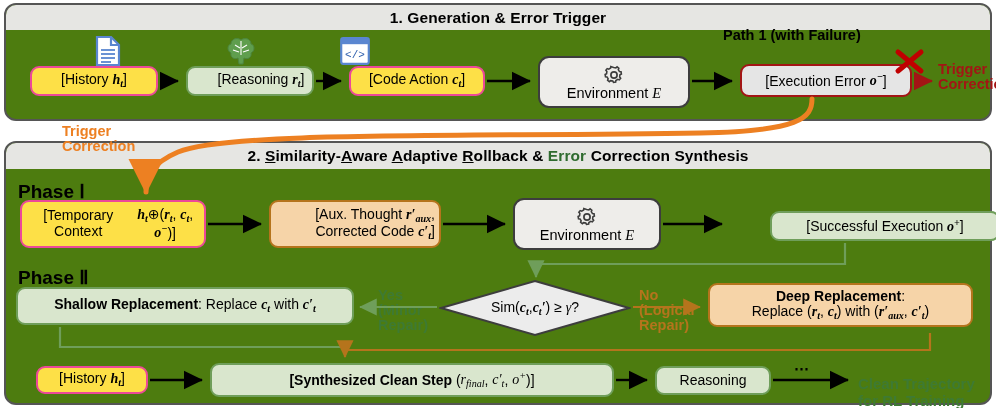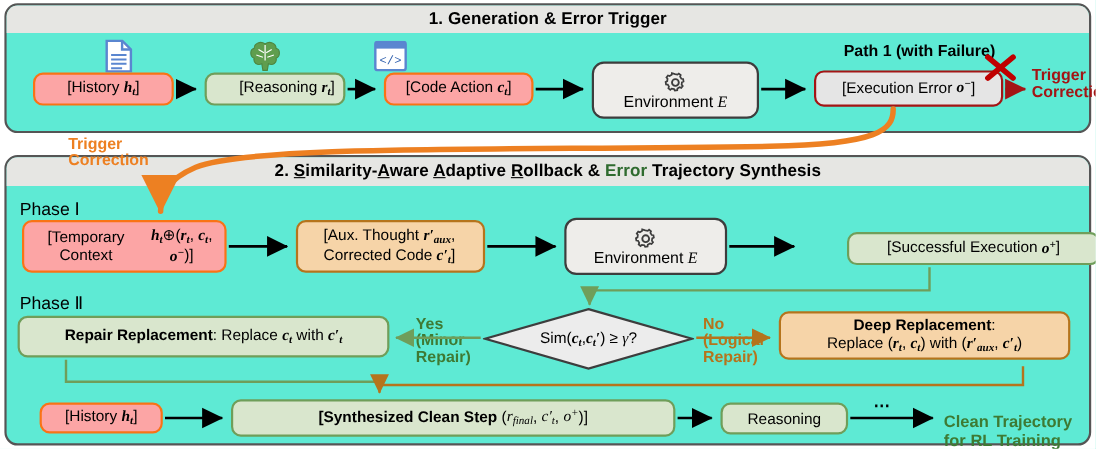--- a/index.html
+++ b/index.html
@@ -1,49 +1,49 @@
 <!DOCTYPE html>
 <html><head>
 <meta charset="utf-8">
 <style>
   html,body{margin:0;padding:0;background:#fff;}
   body{width:996px;height:408px;font-family:"Liberation Sans",sans-serif;color:#000;}
   #root{position:relative;width:996px;height:408px;overflow:hidden;}
 
-  .panel{position:absolute;border:2px solid #555;border-radius:12px;background:#5eead4;box-sizing:border-box;}
+  .panel{position:absolute;border:2px solid #555;border-radius:12px;background:#4d7c0f;box-sizing:border-box;}
   .panel-hdr{position:absolute;left:0;top:0;right:0;background:#e6e6e3;
     border-top-left-radius:10px;border-top-right-radius:10px;
     display:flex;align-items:center;justify-content:center;
     font-weight:bold;font-size:15.5px;letter-spacing:.1px;}
   .panel-hdr .u{text-decoration:underline;}
   .green-tx{color:#2f6b2f;}
 
   .node{position:absolute;box-sizing:border-box;border-radius:9px;
     display:flex;align-items:center;justify-content:center;text-align:center;
     font-size:14px;line-height:1.12;padding:1px 4px;}
-  .blue{background:#fca5a5;border:2px solid #f97316;}
+  .blue{background:#fde047;border:2px solid #ec4899;}
   .green{background:#d9e6cd;border:2px solid #6f9e5a;}
   .orange{background:#f6d4a8;border:2px solid #b5741c;}
   .red{background:#e5e5e5;border:2px solid #a31515;}
   .grey{background:#eeedea;border:2px solid #3d3d3d;border-radius:11px;flex-direction:column;gap:0px;}
 
   .lbl{position:absolute;font-weight:bold;font-size:14.5px;line-height:1.05;}
   .lbl.red-t{color:#a31515;text-align:left;}
   .lbl.or-t{color:#ed8022;}
   .lbl.gr-t{color:#3e7a33;}
 
   i.it{font-family:"Liberation Serif",serif;font-style:italic;}
   b.bi{font-family:"Liberation Serif",serif;font-style:italic;font-weight:bold;}
   .sub{font-size:.72em;vertical-align:-.28em;font-style:italic;}
   .sup{font-size:.72em;vertical-align:.45em;}
 
   svg.lay{position:absolute;left:0;top:0;width:996px;height:408px;overflow:visible;pointer-events:none;}
 
   .diamond{position:absolute;}
-  .phase{position:absolute;font-weight:normal;font-size:16px;}
+  .phase{position:absolute;font-weight:bold;font-size:19px;}
   .ico{position:absolute;}
   .dots{position:absolute;font-size:15px;font-weight:bold;letter-spacing:1px;color:#000;}
 </style>
 </head>
 <body>
 
 <div id="root">
 
   <div class="panel" style="left:4px;top:3px;width:988px;height:118px;">
     <div class="panel-hdr" style="height:25px;">
@@ -109,53 +109,53 @@
         </g>
       </svg>
     </span>
     <span style="font-size:14.5px;">Environment&nbsp;<i class="it">E</i></span>
   </div>
 
   <div class="node red" style="left:740px;top:64px;width:172px;height:33px;">
     <span>[Execution Error <b class="bi">o<span class="sup">−</span></b>]</span>
   </div>
 
-  <div class="lbl" style="left:723px;top:40px;font-size:14.5px;margin-left:44px;">
+  <div class="lbl" style="left:723px;top:28px;font-size:14.5px;">
     <span>Path 1 (with Failure)</span>
   </div>
 
   <div class="lbl red-t" style="left:938px;top:62px;width:58px;">
     <span>Trigger<br>Correction</span>
   </div>
 
   <div class="panel" style="left:4px;top:141px;width:988px;height:264px;">
     <div class="panel-hdr" style="height:26px;">
       <span>
-        <span>2. </span><span class="u">S</span>imilarity-<span class="u">A</span>ware <span class="u">A</span>daptive <span class="u">R</span>ollback &amp; <span class="green-tx">Error</span><span> Trajectory Synthesis</span>
+        <span>2. </span><span class="u">S</span>imilarity-<span class="u">A</span>ware <span class="u">A</span>daptive <span class="u">R</span>ollback &amp; <span class="green-tx">Error</span><span> Correction Synthesis</span>
       </span>
     </div>
   </div>
 
   <div class="lbl or-t" style="left:62px;top:124px;width:110px;font-size:14.5px;">
     <span>Trigger<br>Correction</span>
   </div>
 
   <div class="phase" style="left:18px;top:180px;">
     <span>Phase Ⅰ</span>
   </div>
   <div class="phase" style="left:18px;top:266px;">
     <span>Phase Ⅱ</span>
   </div>
 
   <div class="node blue" style="left:20px;top:200px;width:186px;height:48px;flex-direction:row;">
     <span>[Temporary Context</span>
     <span><b class="bi">h<span class="sub">t</span></b>⊕(<b class="bi">r<span class="sub">t</span></b>, <b class="bi">c<span class="sub">t</span></b>, <b class="bi">o<span class="sup">−</span></b>)]</span>
   </div>
 
-  <div class="node orange" style="left:269px;top:200px;width:172px;height:48px;flex-direction:column;align-items:center;padding-left:2px;">
+  <div class="node orange" style="left:269px;top:200px;width:172px;height:48px;flex-direction:column;align-items:flex-end;padding-left:2px;">
     <span>[Aux. Thought <b class="bi">r′<span class="sub">aux</span></b>,</span>
     <span>Corrected Code <b class="bi">c′<span class="sub">t</span></b>]</span>
   </div>
 
   <div class="node grey" style="left:513px;top:198px;width:148px;height:52px;">
     <span style="line-height:0;margin-top:2px;">
       <svg width="22" height="20" viewBox="0 0 22 20">
         <g fill="none" stroke="#3d3d3d" stroke-width="1.7">
           <path d="M11 2.2 l2.4 .5 1.3-1.1 1.9 1.5 -.6 1.6 1.3 2.1 1.7 .2 .4 2.4 -1.6 .8 -.3 2.4
                    1.1 1.3 -1.5 1.9 -1.6-.6 -2.1 1.2 -.2 1.7 -2.4 .4 -.8-1.6 -2.4-.3 -1.3 1.1
@@ -165,21 +165,21 @@
       </svg>
     </span>
     <span style="font-size:14.5px;">Environment&nbsp;<i class="it">E</i></span>
   </div>
 
   <div class="node green" style="left:730px;top:211px;width:230px;height:30px;margin-left:40px;">
     <span>[Successful Execution <b class="bi">o<span class="sup">+</span></b>]</span>
   </div>
 
   <div class="node green" style="left:16px;top:287px;width:338px;height:38px;">
-    <span><b>Repair Replacement</b>: Replace <b class="bi">c<span class="sub">t</span></b> with <b class="bi">c′<span class="sub">t</span></b></span>
+    <span><b>Shallow Replacement</b>: Replace <b class="bi">c<span class="sub">t</span></b> with <b class="bi">c′<span class="sub">t</span></b></span>
   </div>
 
   <div class="node orange" style="left:708px;top:283px;width:265px;height:44px;flex-direction:column;">
     <span><b>Deep Replacement</b>:</span>
     <span>Replace (<b class="bi">r<span class="sub">t</span></b>, <b class="bi">c<span class="sub">t</span></b>) with (<b class="bi">r′<span class="sub">aux</span></b>, <b class="bi">c′<span class="sub">t</span></b>)</span>
   </div>
 
   <div class="diamond" style="left:439px;top:279px;">
     <svg width="192" height="58" viewBox="0 0 192 58">
       <polygon points="96,2 190,29 96,56 2,29" fill="#ececec" stroke="#3d3d3d" stroke-width="2"></polygon>

